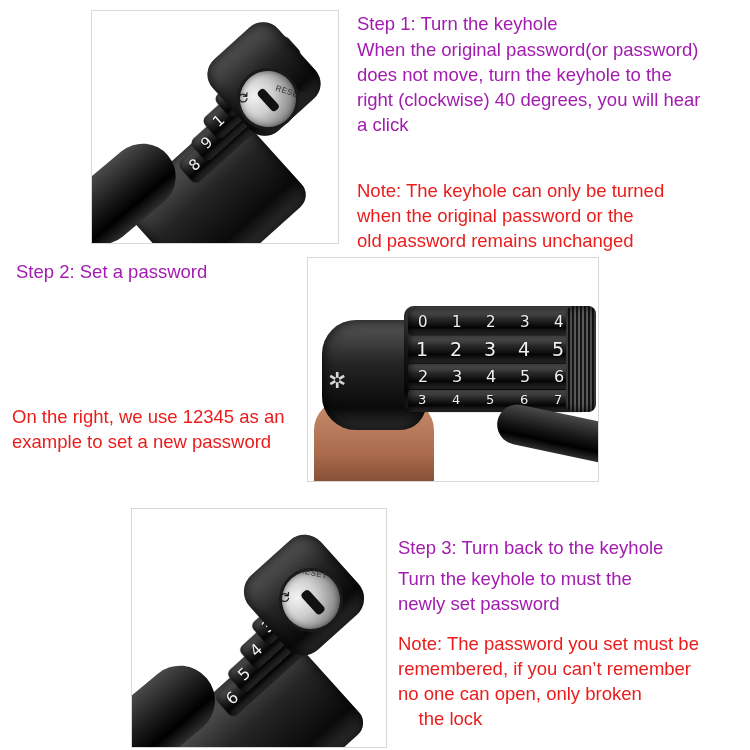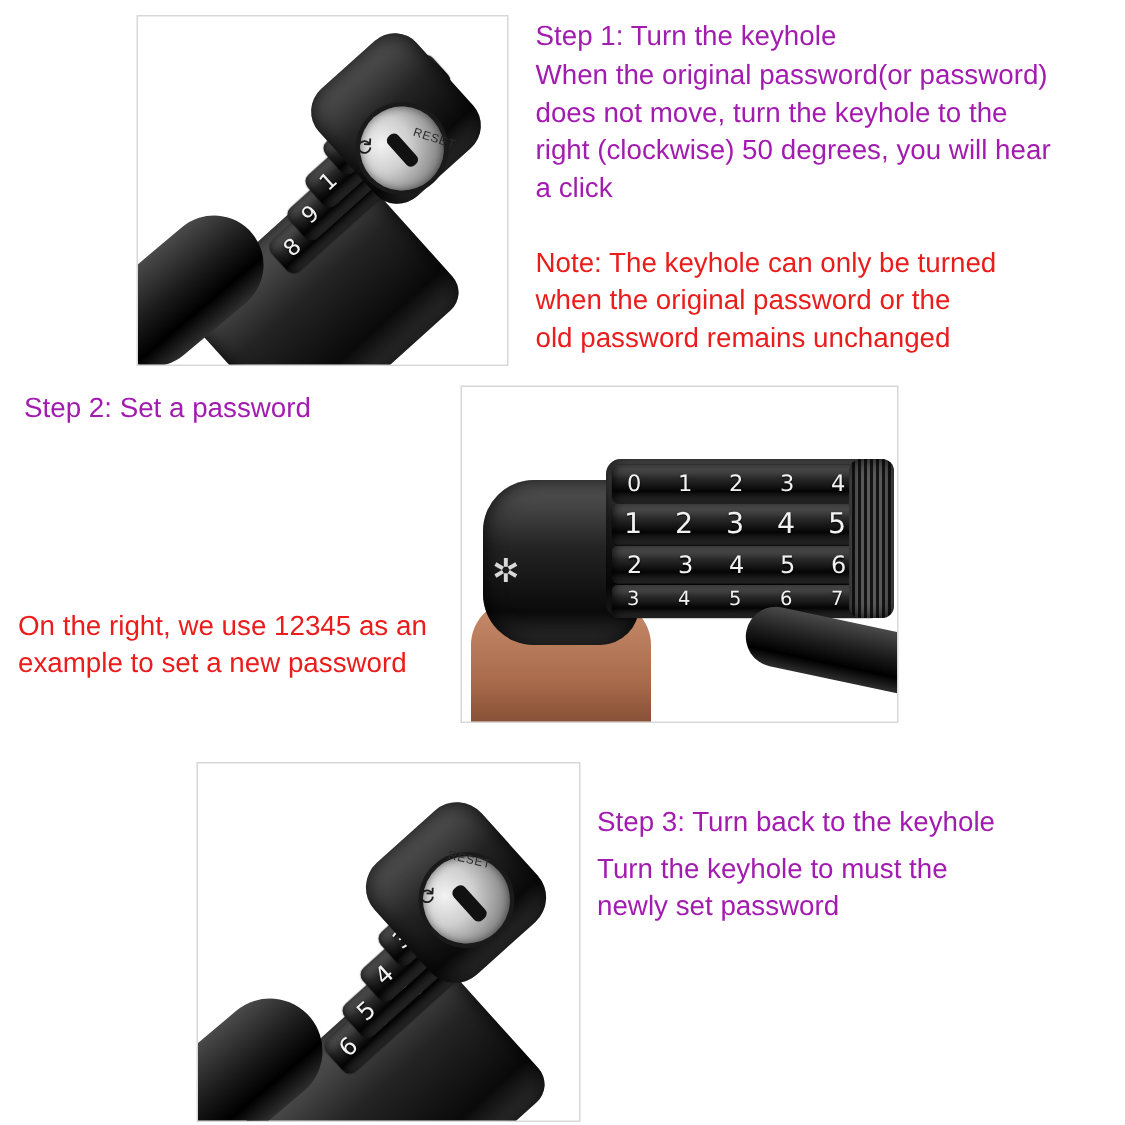--- a/index.html
+++ b/index.html
@@ -147,23 +147,23 @@
         <div class="slot" style="left:23px; top:16px; width:9px; height:26px;"></div>
         <span class="reset" style="left:34px; top:33px; transform:rotate(60deg);">RESET</span>
         <span class="arrow" style="left:5px; top:2px;">⟳</span>
       </div>
     </div>
   </div>
 
   <div class="txt" style="left:357px; top:11px; width:390px;">Step 1: Turn the keyhole</div>
   <div class="txt" style="left:357px; top:37px; width:392px;">When the original password(or password)
 does not move, turn the keyhole to the
-right (clockwise) 50 degrees, you will hear
+right (clockwise) 40 degrees, you will hear
 a click</div>
-  <div class="txt red" style="left:357px; top:162px; width:392px;">Note: The keyhole can only be turned
+  <div class="txt red" style="left:357px; top:178px; width:392px;">Note: The keyhole can only be turned
 when the original password or the
 old password remains unchanged</div>
 
   <div class="txt" style="left:16px; top:259px; width:300px;">Step 2: Set a password</div>
   <div class="txt red" style="left:12px; top:404px; width:318px;">On the right, we use 12345 as an
 example to set a new password</div>
 
   <div class="photo" style="left:307px; top:257px; width:290px; height:223px;">
     <div class="inner">
 
@@ -241,14 +241,18 @@
         <div class="slot" style="left:24px; top:18px; width:10px; height:28px;"></div>
         <span class="reset" style="left:34px; top:6px; transform:rotate(55deg);">RESET</span>
         <span class="arrow" style="left:6px; top:1px;">⟳</span>
       </div>
     </div>
   </div>
 
   <div class="txt" style="left:398px; top:535px; width:352px;">Step 3: Turn back to the keyhole</div>
   <div class="txt" style="left:398px; top:566px; width:352px;">Turn the keyhole to must the
 newly set password</div>
+  <div class="txt red" style="left:398px; top:631px; width:352px;">Note: The password you set must be
+remembered, if you can’t remember
+no one can open, only broken
+    the lock</div>
 
 </div>
 
 </body></html>

